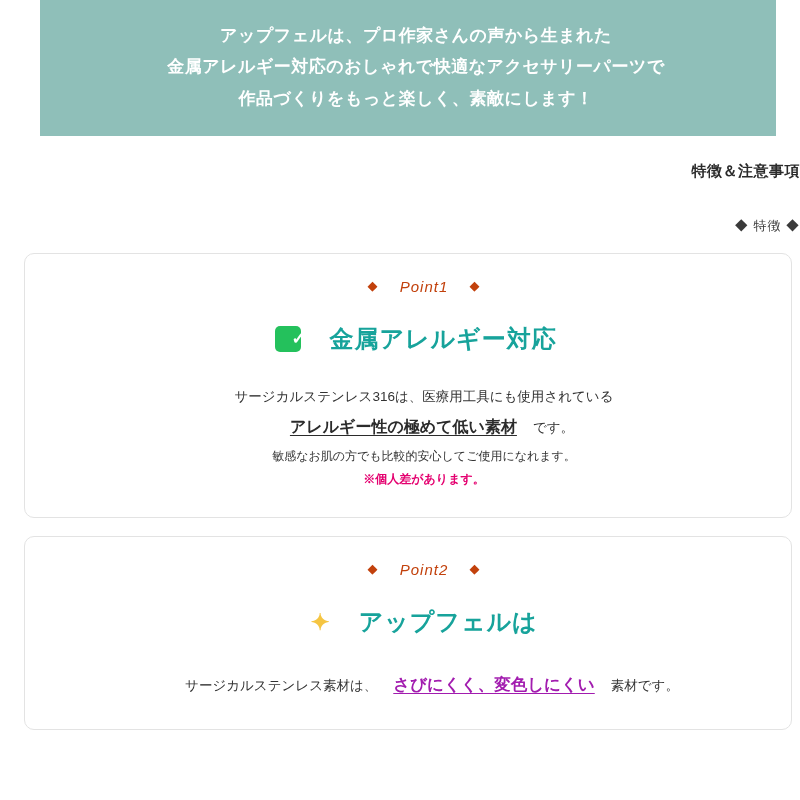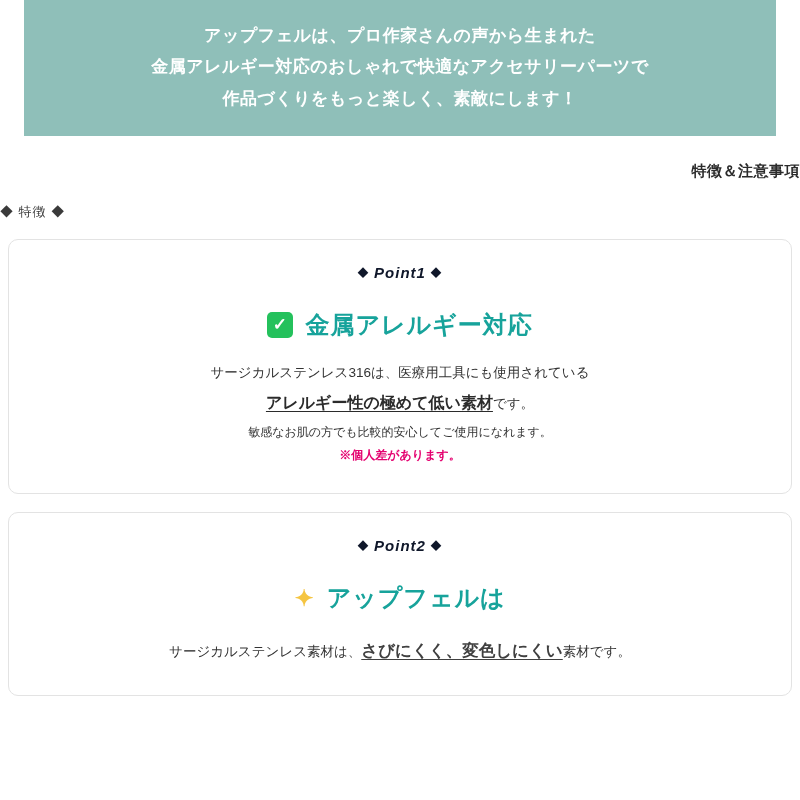--- a/index.html
+++ b/index.html
@@ -1,15 +1,15 @@
 <!DOCTYPE html>
 <html><head>
 <meta charset="utf-8">
 <style>
-  * { box-sizing: border-box; }
+  * { box-sizing: border-box; padding-left: 16px; }
   html, body {
     margin: 0;
     padding: 0;
     width: 800px;
     height: 800px;
     background: #ffffff;
     font-family: "Liberation Sans", sans-serif;
     color: #333333;
     overflow: hidden;
   }
@@ -37,42 +37,42 @@
   
   .section-title {
     text-align: right;
     font-size: 15px;
     font-weight: 700;
     color: #2b2b2b;
     margin-top: 26px;
     letter-spacing: 0.5px;
   }
   .sub-title {
-    text-align: left;
+    text-align: right;
     font-size: 13px;
     color: #3a3a3a;
-    margin-top: 22px;
+    margin-top: 36px;
     letter-spacing: 1px;
   }
 
   
   .card {
     margin: 18px 8px 0 8px;
     border: 1px solid #e3e3e3;
     border-radius: 10px;
     background: #ffffff;
     padding: 24px 20px 26px 20px;
   }
   .card + .card { margin-top: 18px; }
 
   .point-label {
     text-align: center;
-    color: #0f172a;
+    color: #c2410c;
     font-size: 15px;
-    font-weight: 700;
+    font-weight: 400;
     font-style: italic;
     letter-spacing: 1px;
   }
   .point-label .diamond {
     font-style: normal;
     font-size: 13px;
     vertical-align: 2px;
   }
 
   .headline {
@@ -100,21 +100,21 @@
     font-weight: 700;
     flex: 0 0 auto;
   }
   .sparkle-badge {
     color: #f5c542;
     font-size: 23px;
     flex: 0 0 auto;
   }
 
   .body-block {
-    margin-top: 18px;
+    margin-top: 28px;
     text-align: center;
   }
   .body-line {
     font-size: 13.5px;
     line-height: 2.05;
     color: #333333;
   }
   .body-line.mid { font-size: 12px; }
   .u-strong {
     font-weight: 700;
@@ -134,21 +134,21 @@
   .p2-line {
     font-size: 13.5px;
     line-height: 2.25;
     color: #333333;
   }
   .p2-line .big {
     font-weight: 700;
     font-size: 16.5px;
     text-decoration: underline;
     text-underline-offset: 3px;
-    color: #404040;
+    color: #a21caf;
   }
 </style>
 </head>
 <body>
 
 <div class="page">
 
   <div class="hero">
     <span class="hero-line">アップフェルは、プロ作家さんの声から生まれた</span>
     <span class="hero-line">金属アレルギー対応のおしゃれで快適なアクセサリーパーツで</span>

